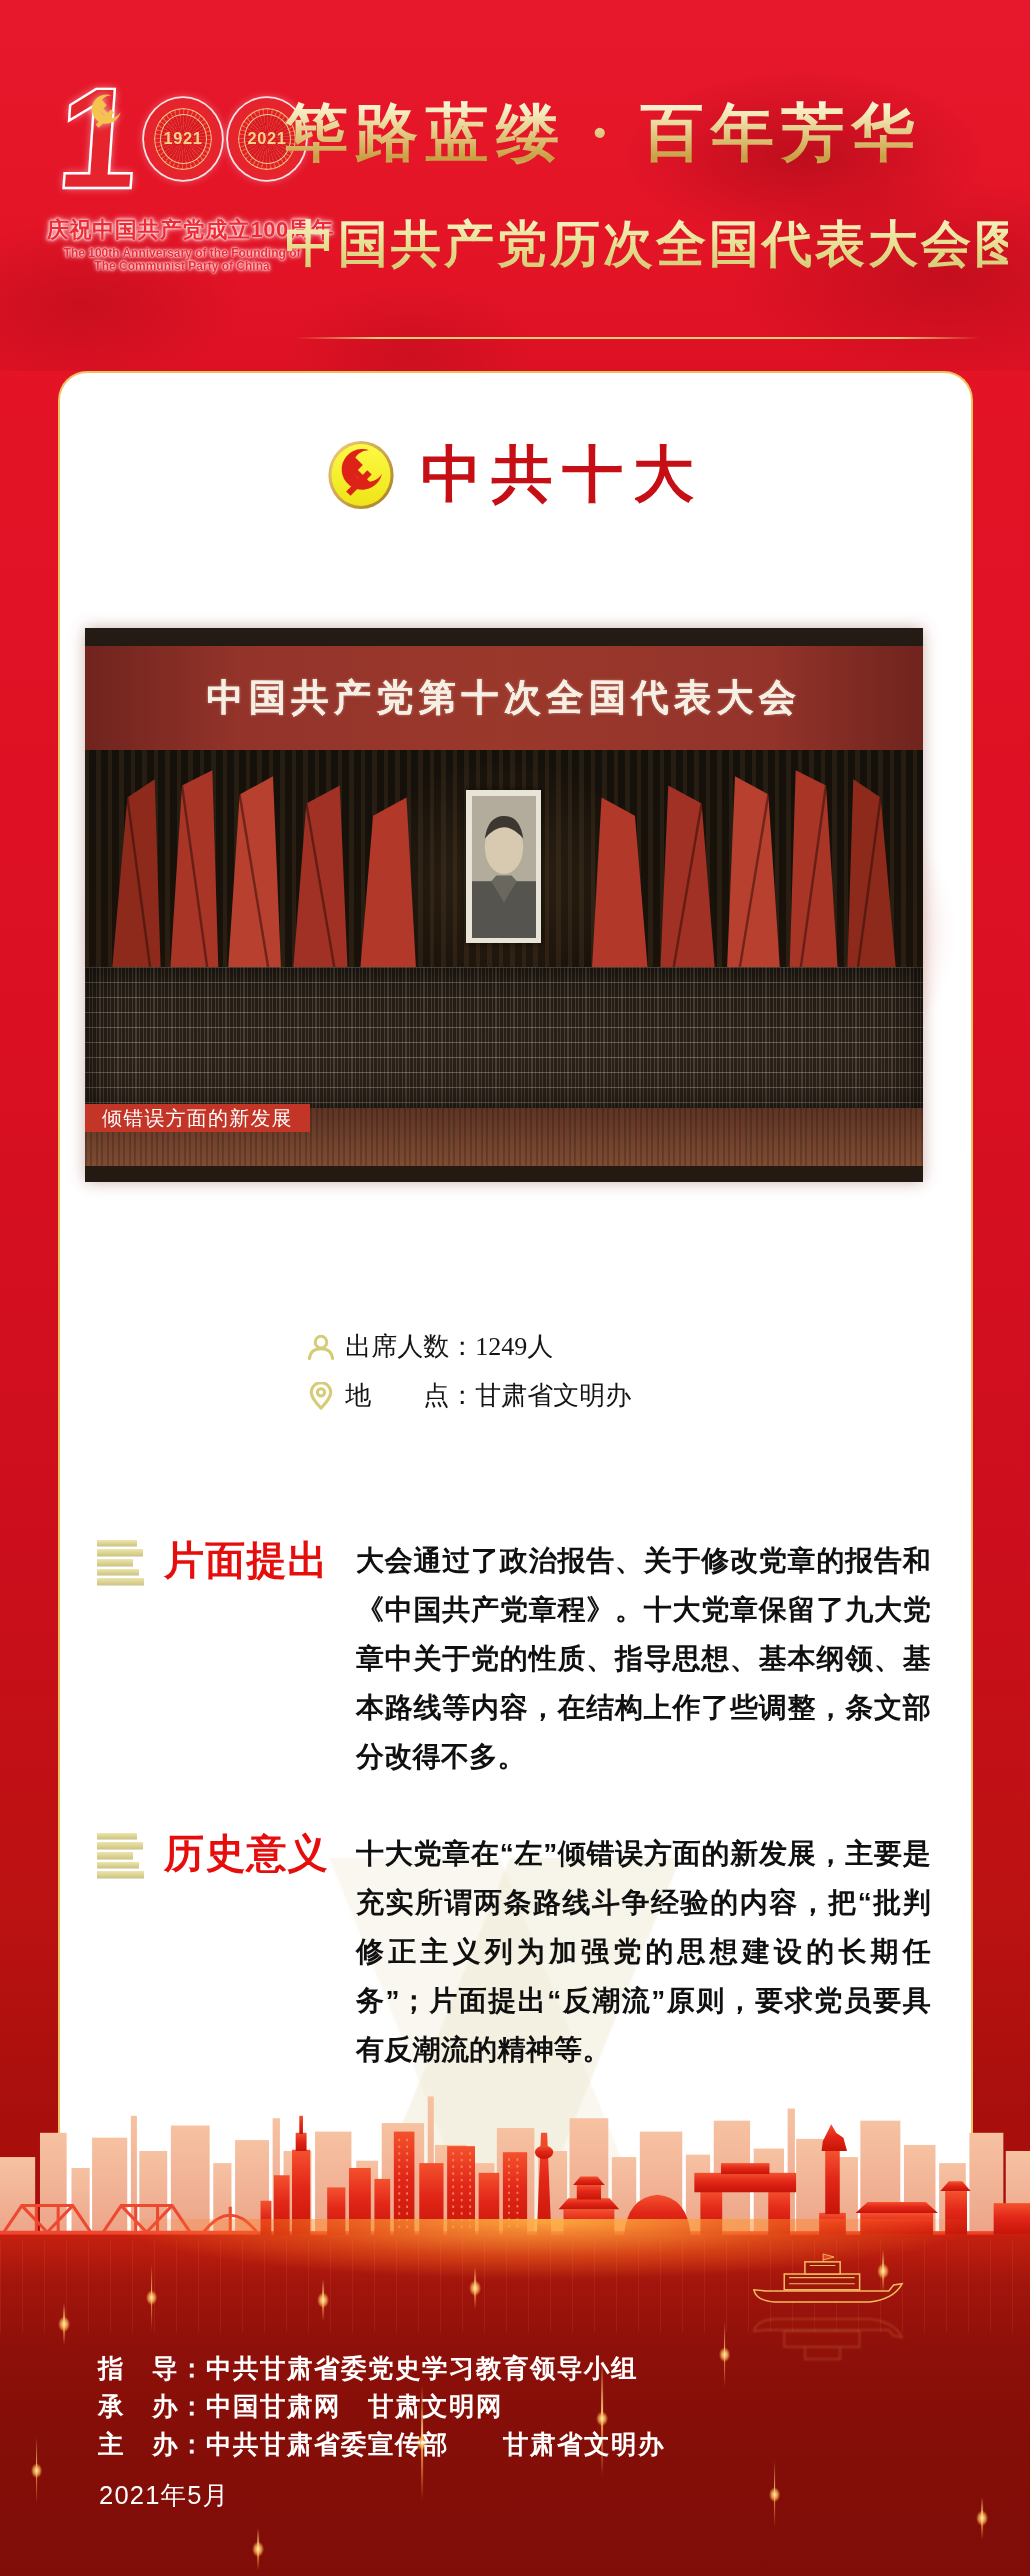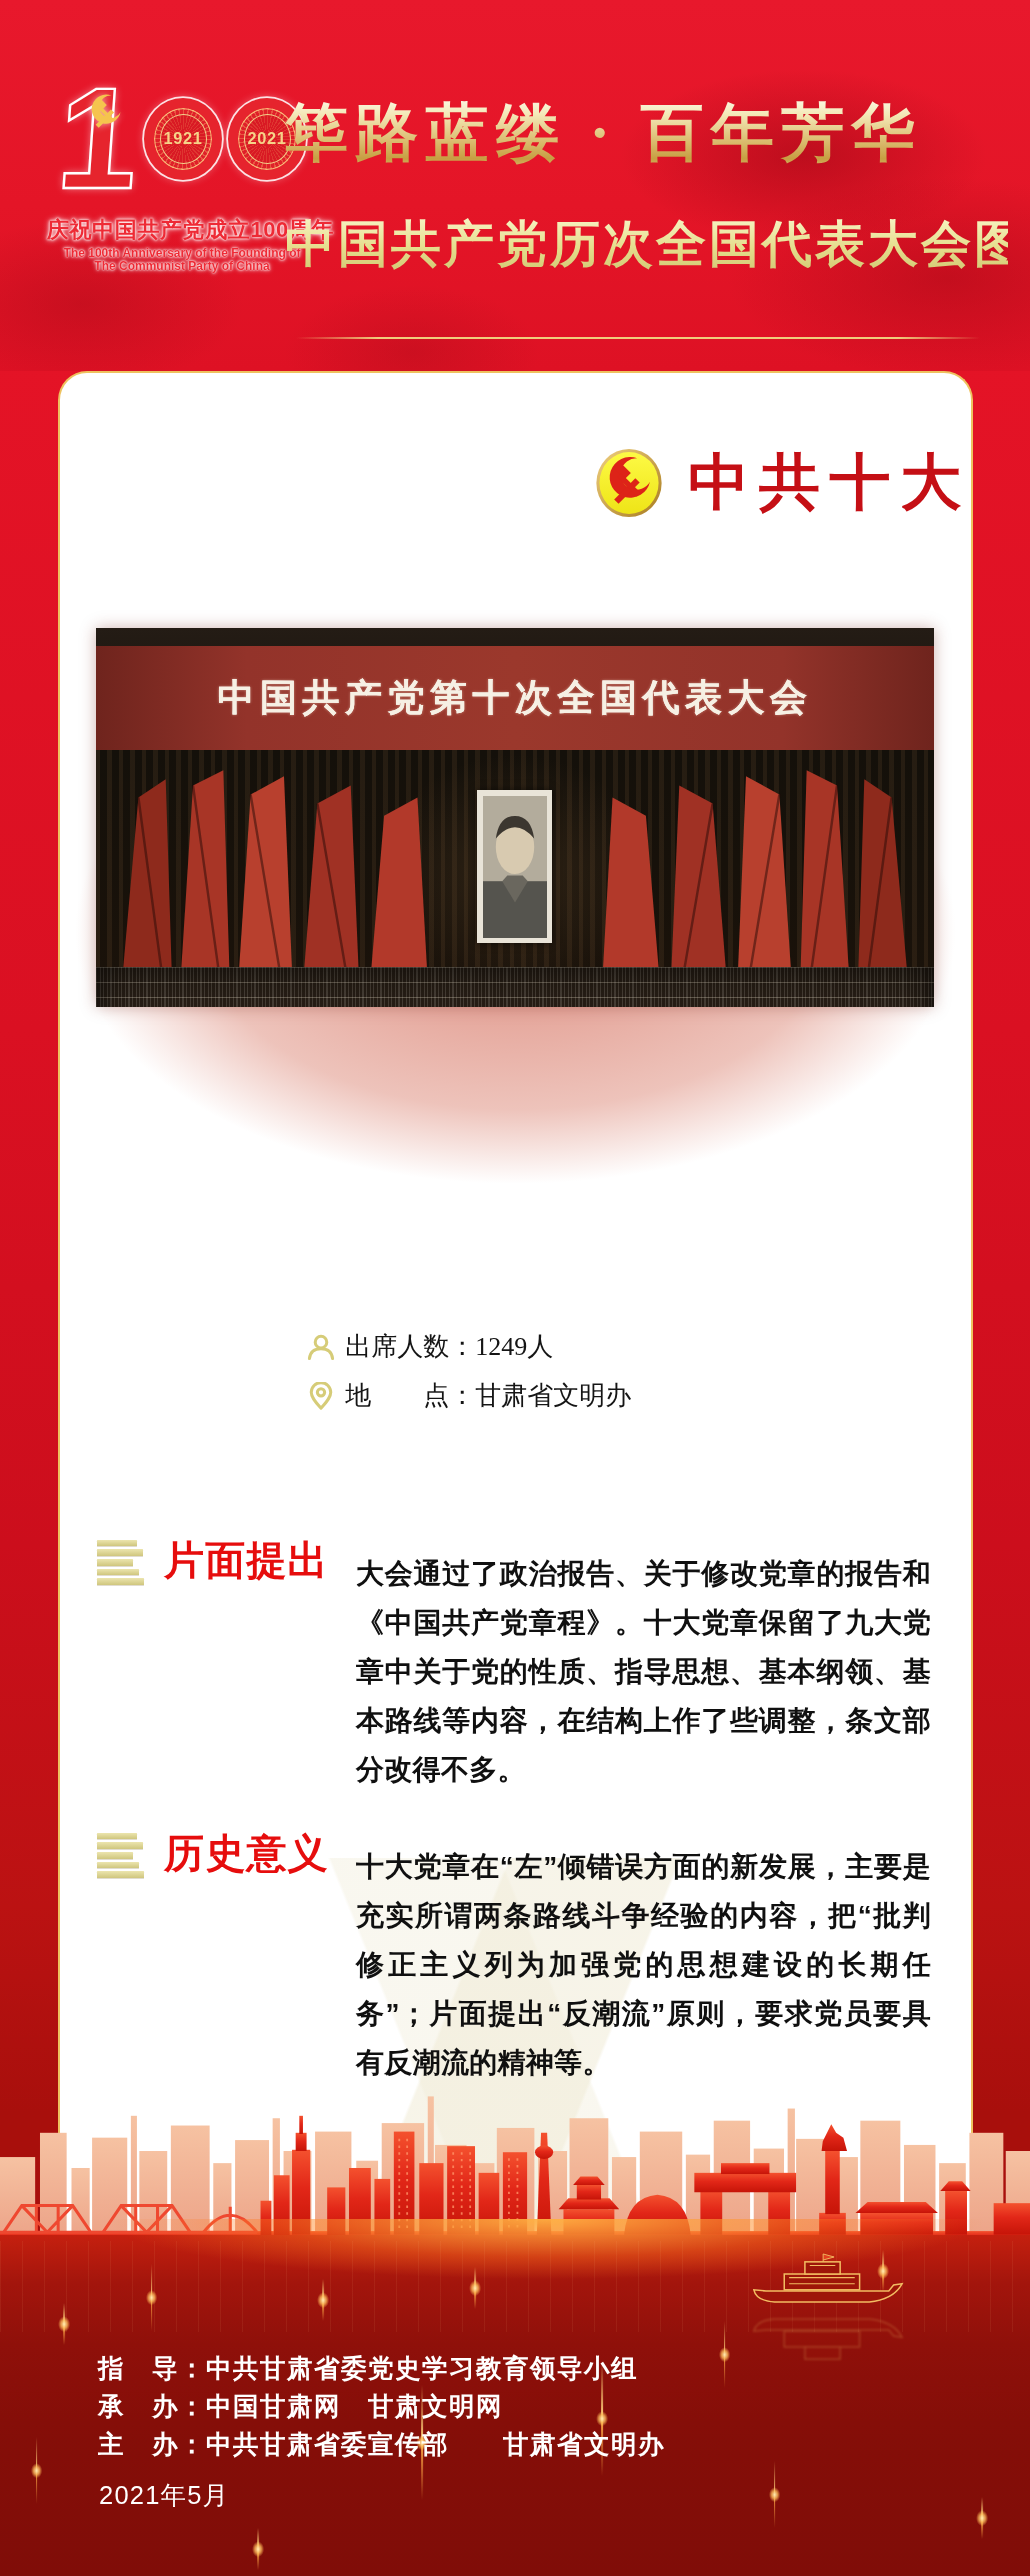--- a/index.html
+++ b/index.html
@@ -46,27 +46,27 @@
     -webkit-background-clip:text; background-clip:text; color:transparent; }
   .gold-line { position:absolute; left:296px; top:337px; width:684px; height:2.1px;
     background:linear-gradient(90deg,rgba(240,205,124,0),#f0cd7c 12%,#f0cd7c 88%,rgba(240,205,124,0)); }
   
   .card { position:absolute; left:58px; top:371px; width:915px; height:1873px;
     background:#ffffff; border:2.4px solid #eec25f; border-bottom:none; border-radius:29px 29px 0 0; }
   .card-rays { position:absolute; left:0; right:0; top:1485px; bottom:0; pointer-events:none;
     background:
       linear-gradient(112deg, transparent 42%, rgba(240,235,214,.55) 42.3%, rgba(240,235,214,.55) 58%, transparent 58.3%),
       linear-gradient(248deg, transparent 44%, rgba(242,238,220,.45) 44.3%, rgba(242,238,220,.45) 60%, transparent 60.3%); }
-  .congress-row { position:absolute; left:0; right:0; top:61px; display:flex; align-items:center; justify-content:flex-end; gap:15.8px;margin-top:8px; }
+  .congress-row { position:absolute; left:0; right:0; top:61px; display:flex; align-items:center; justify-content:center; gap:15.8px; }
   .emblem { width:68px; height:72px; }
   .congress-title { font-size:61px; font-weight:bold; color:#c50f15; letter-spacing:9.7px; text-indent:9.7px; }
   .photo-glow { position:absolute; left:0; right:0; top:221px; height:703px;
     background:radial-gradient(62% 46% at 50% 48%, rgba(221,138,124,.95) 0%, rgba(226,155,141,.60) 55%, rgba(230,172,156,0) 78%); }
   
-  .photo { position:absolute; left:36px; top:255px; width:838px; height:379px;
+  .photo { position:absolute; left:25px; top:255px; width:838px; height:554px;
     background:linear-gradient(180deg,#241c15 0%,#17100b 30%,#1c140e 58%,#241a12 66%); overflow:hidden;
     box-shadow:0 0 14.5px rgba(120,40,30,.35); }
   .photo-banner { position:absolute; left:0; right:0; top:18px; height:104px;
     background:linear-gradient(90deg,#6f241d 0%,#93332a 18%,#9b382c 50%,#93332a 82%,#6f241d 100%);
     display:flex; align-items:center; justify-content:center; }
   .photo-banner span { color:#f6f0e4; font-size:37px; font-weight:bold; letter-spacing:5.5px; white-space:nowrap;
     text-shadow:0 0 3px rgba(255,240,220,.5), 0 0 0.6px #fff; }
   .photo-curtain { position:absolute; left:0; right:0; top:122px; height:224px;
     background:
       radial-gradient(182px 158px at 50% 55%, rgba(120,90,55,.25), transparent 75%),
@@ -96,21 +96,21 @@
   .info-icon { width:28px; height:28px; margin-right:10.3px; flex:none; }
   .info-label, .info-value { font-family:"Liberation Serif","DejaVu Serif",serif; font-size:26px; color:#151515; white-space:nowrap; }
   
   .section { position:absolute; left:0; width:909px; }
   .section-1 { top:1163px; } .section-2 { top:1456px; }
   .section-icon { position:absolute; left:37px; top:3.6px; width:47px; }
   .section-icon .bar { height:6.7px; margin-bottom:3px; border-radius:0.6px;
     background:linear-gradient(180deg,#ece5ae,#cfc67e); box-shadow:0 0.6px 0.6px rgba(120,100,40,.45); }
   .section-heading { position:absolute; left:104px; top:0; font-family:"Liberation Serif","DejaVu Serif",serif;
     font-weight:bold; font-size:40px; line-height:49px; color:#e60d0d; letter-spacing:1.2px; white-space:nowrap; }
-  .section-body { position:absolute; left:296px; top:13px; width:575px; font-size:28px; font-weight:bold;
+  .section-body { position:absolute; left:296px; top:0; width:575px; font-size:28px; font-weight:bold;
     line-height:49px; letter-spacing:0.3px; color:#101010; text-align:justify; text-align-last:left; }
   
   .skyline { position:absolute; left:0; top:2060px; width:1030px; height:182px; }
   .water { position:absolute; left:0; top:2235px; width:1030px; height:341px;
     background:linear-gradient(180deg,#c5200f 0%,#a3150c 14%,#8f100a 32%,#850e08 55%,#800d08 100%); }
   .water-glow { position:absolute; left:0; top:-15.8px; width:1030px; height:79px;
     background:radial-gradient(56% 100% at 53% 0%, rgba(255,176,66,.95) 0%, rgba(255,122,32,.40) 48%, rgba(255,122,32,0) 76%); }
   .water-shimmer { position:absolute; left:0; top:6px; width:1030px; height:91px; opacity:.45;
     background:repeating-linear-gradient(90deg, rgba(255,190,130,.18) 0 1.2px, transparent 1.2px 22px); }
   .boat { position:absolute; left:749px; top:2252px; width:158px; height:58px; }

